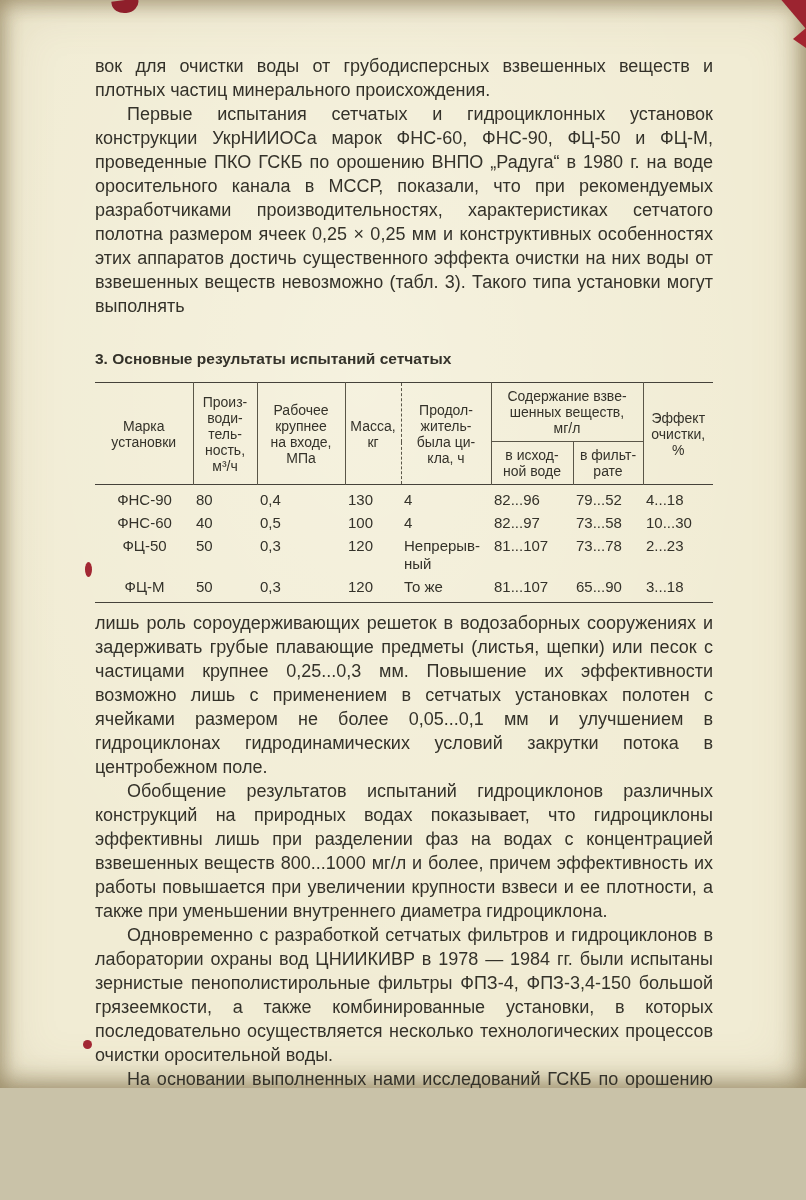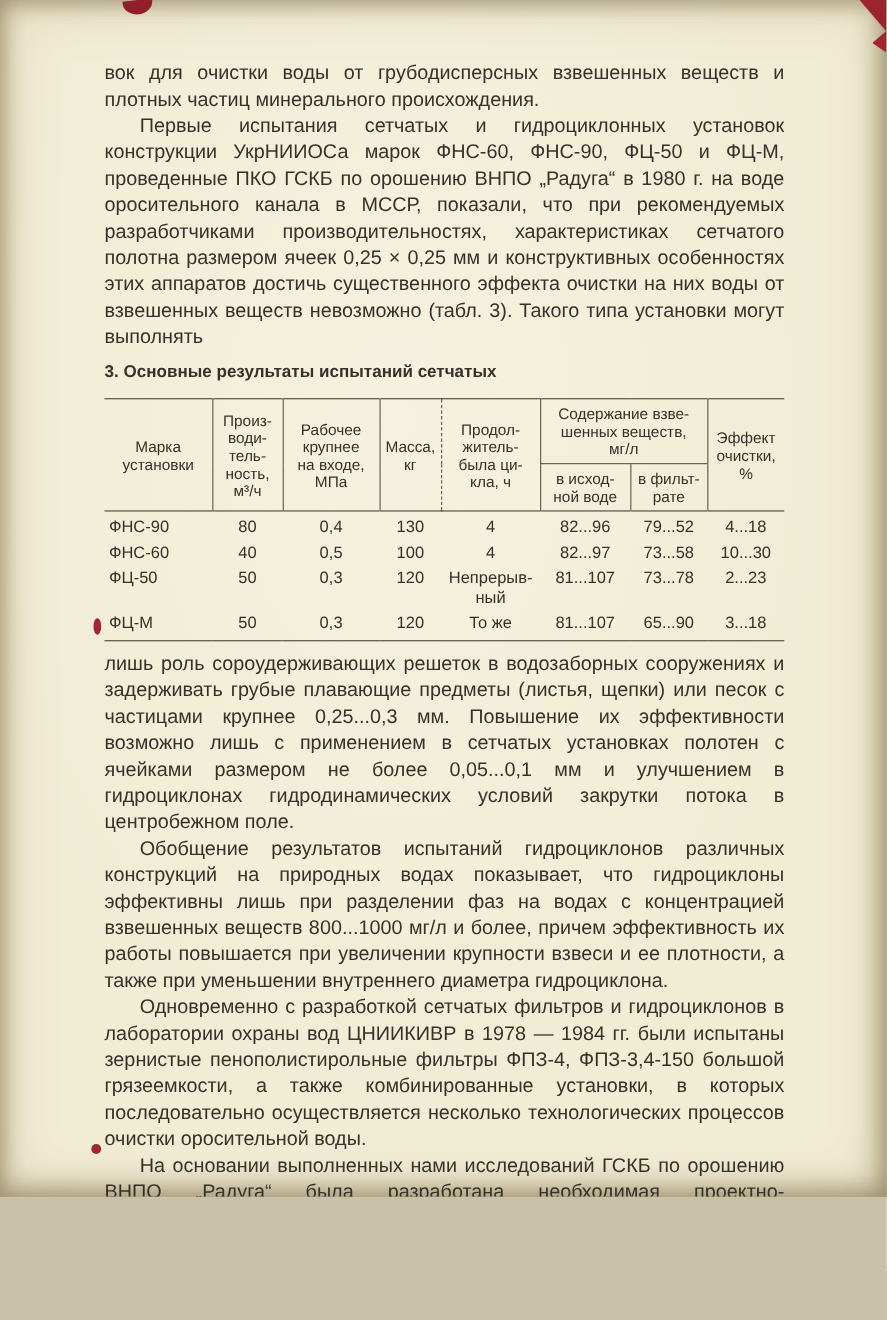--- a/index.html
+++ b/index.html
@@ -30,21 +30,21 @@
   p {
     margin: 0;
     font-size: 18px;
     line-height: 24px;
     text-align: justify;
     text-indent: 32px;
   }
   .noindent { text-indent: 0; }
   .after-table { margin-top: 8px; }
   .caption {
-    margin-top: 11px;
+    margin-top: 31px;
     font-weight: 700;
     font-size: 15.5px;
     line-height: 20px;
   }
   .cap2 { padding-left: 21px; }
   table.results {
     margin-top: 13px;
     width: 100%;
     border-collapse: collapse;
     border-top: 1.5px solid #45423a;
@@ -61,25 +61,25 @@
     vertical-align: middle;
     white-space: pre-line;
   }
   .vline { border-left: 1px solid #5a5648; }
   .vline-dashed { border-left: 1px dashed #5a5648; }
   th.group { border-bottom: 1px solid #5a5648; }
   td {
     font-size: 15px;
     line-height: 18px;
     padding: 3px 3px 2px;
-    text-align: center;
+    text-align: left;
     vertical-align: top;
     white-space: pre-line;
   }
-  td.mark-col { text-align: left; padding-left: 4px; }
+  td.mark-col { text-align: center; padding-left: 4px; }
   tbody tr:first-child td { padding-top: 6px; }
   tbody tr:last-child td { padding-bottom: 6px; }
   .pagenum { margin-top: 16px; font-size: 16.5px; }
 
   
   .scan-mark { position: absolute; }
   .mark-corner {
     top: 0; right: 0; width: 30px; height: 34px;
     background: #9c2430;
     clip-path: polygon(18% 0, 100% 0, 100% 85%);

